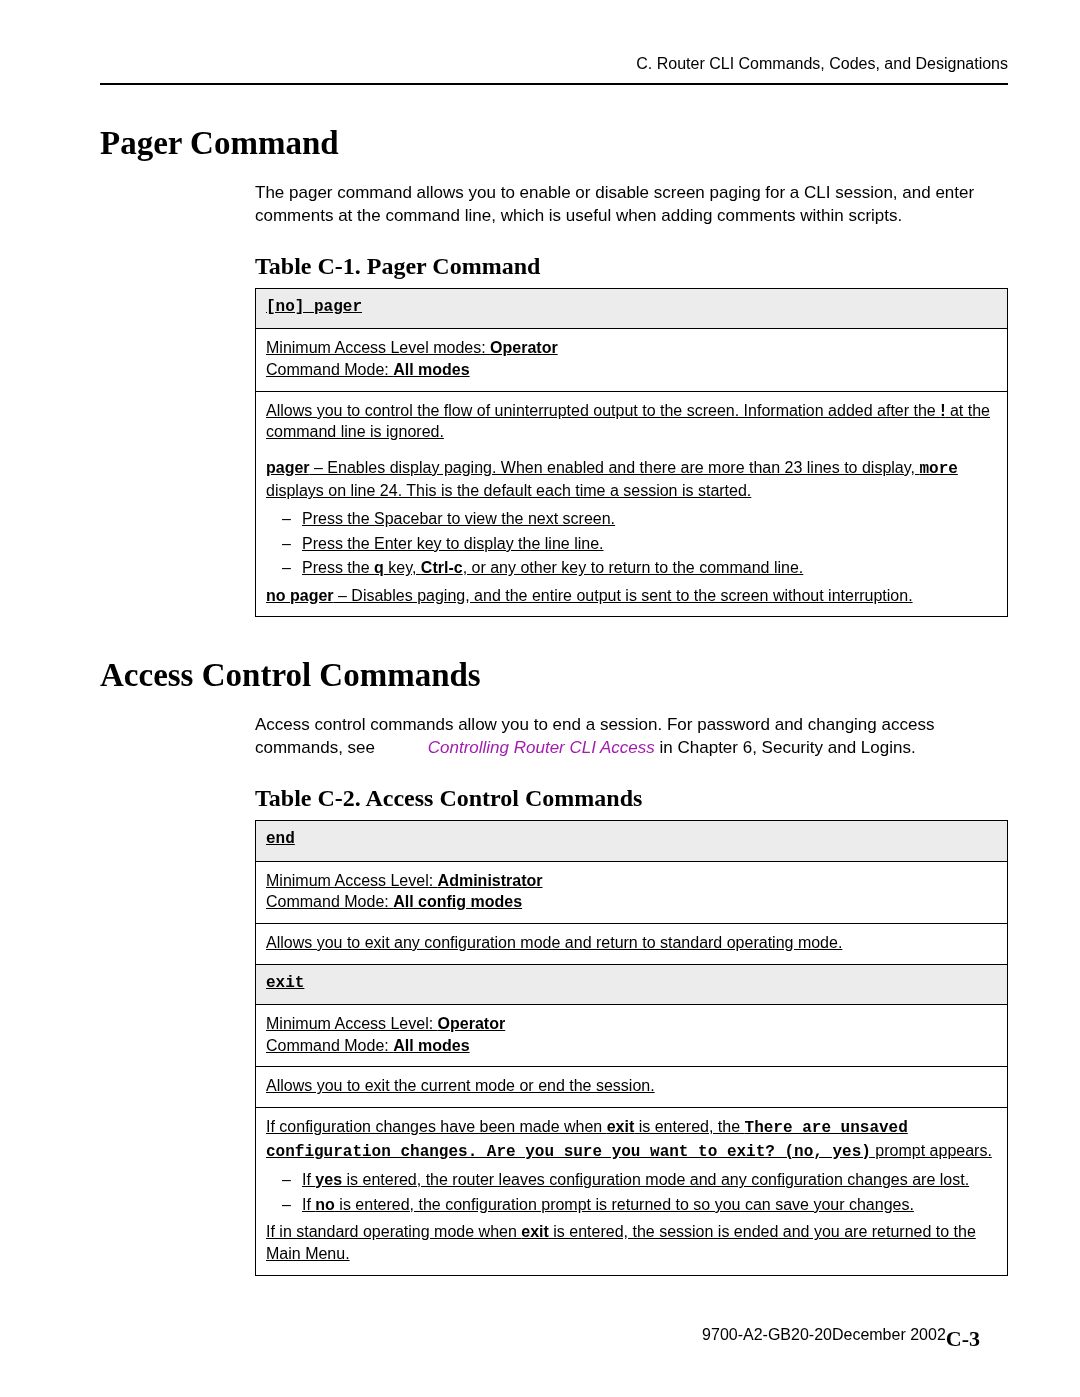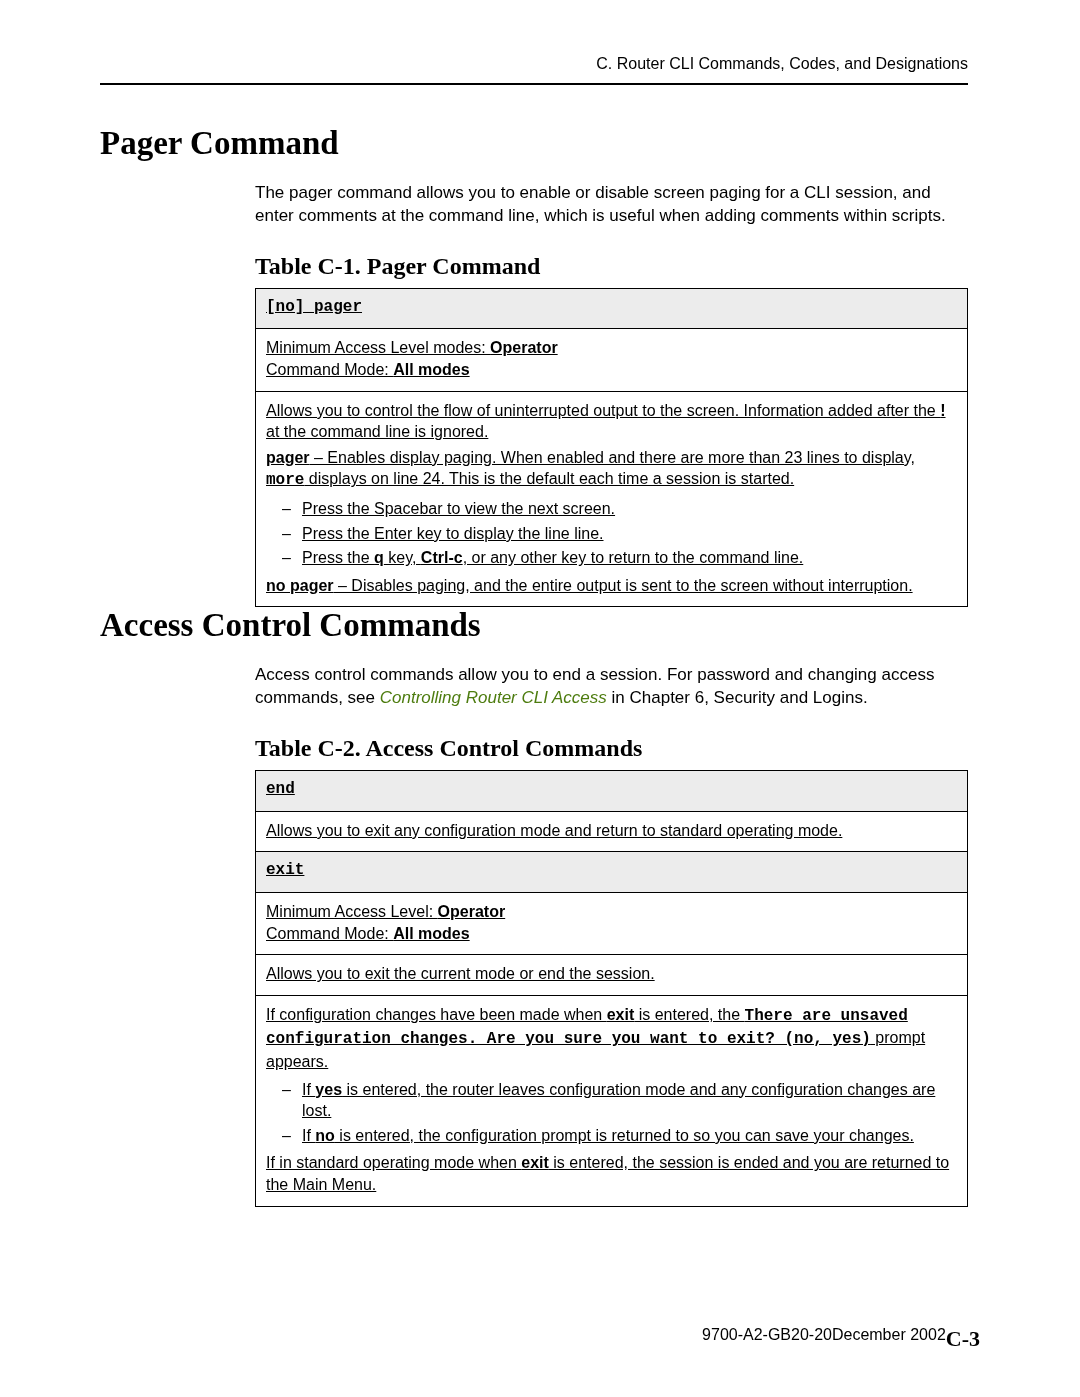--- a/index.html
+++ b/index.html
@@ -7,21 +7,21 @@
     margin: 0;
     padding: 0;
     background: #fff;
     color: #000;
   }
   .page {
     width: 1080px;
     height: 1397px;
     position: relative;
     box-sizing: border-box;
-    padding: 55px 112px 45px 100px;
+    padding: 55px 72px 45px 100px;
   }
   .header-right {
     text-align: right;
     font-size: 16px;
     margin-bottom: 10px;
   }
   .rule {
     border: none;
     border-top: 2px solid #000;
     margin: 0 0 40px 0;
@@ -59,21 +59,21 @@
     text-decoration: underline;
   }
   table.cmd td.shade {
     background: #ececec;
     font-family: "Courier New", monospace;
     font-weight: bold;
   }
   .mono { font-family: "Courier New", monospace; text-align: center; }
   .b { font-weight: bold; }
   .ital { }
-  .link { color: #4d7c0f; font-style: italic; }
+  .link { color: #a21caf; font-style: italic; margin-left: 48px; }
   .dash-list {
     list-style: none;
     padding-left: 36px;
     margin: 6px 0 6px 0;
   }
   .dash-list li {
     position: relative;
     margin: 3px 0;
   }
   .dash-list li::before {
@@ -117,21 +117,21 @@
             <td class="shade">[no] pager</td>
           </tr>
       <tr>
             <td>
         <span>Minimum Access Level modes: </span><span class="b">Operator</span><br>
         <span>Command Mode: </span><span class="b">All modes</span>
       </td>
           </tr>
       <tr>
             <td>
-        <div style="margin-bottom:4px">
+        <div style="margin-bottom:14px">
           <span>Allows you to control the flow of uninterrupted output to the screen. Information added after the </span><span class="b">!</span><span> at the command line is ignored.</span>
         </div>
         <div>
           <span class="b">pager</span><span> – Enables display paging. When enabled and there are more than 23 lines to display, </span><span class="b mono">more</span><span> displays on line 24. This is the default each time a session is started.</span>
         </div>
         <ul class="dash-list">
           <li>Press the Spacebar to view the next screen.</li>
           <li>Press the Enter key to display the line line.</li>
           <li>
             <span>Press the </span><span class="b">q</span><span> key, </span><span class="b">Ctrl-c</span><span>, or any other key to return to the command line.</span>
@@ -139,33 +139,39 @@
         </ul>
         <div style="margin-top:6px">
           <span class="b">no pager</span><span> – Disables paging, and the entire output is sent to the screen without interruption.</span>
         </div>
       </td>
           </tr>
     </tbody>
       </table>
   </div>
 
-  <h2 class="section" style="">Access Control Commands</h2>
+  <h2 class="section" style="margin-top:40px">Access Control Commands</h2>
 
   <div class="content-indent">
     <p class="para">
       <span>Access control commands allow you to end a session. For password and changing access commands, see </span><a class="link">Controlling Router CLI Access</a><span> in Chapter 6, </span><span class="ital">Security and Logins</span><span>.</span>
     </p>
 
     <div class="table-caption">Table C-2.    Access Control Commands</div>
 
     <table class="cmd">
       <tbody>
           <tr>
             <td class="shade">end</td>
+          </tr>
+      <tr>
+            <td>
+        <span>Minimum Access Level: </span><span class="b">Administrator</span><br>
+        <span>Command Mode: </span><span class="b">All config modes</span>
+      </td>
           </tr>
       <tr>
             <td>Allows you to exit any configuration mode and return to standard operating mode.</td>
           </tr>
       <tr>
             <td class="shade">exit</td>
           </tr>
       <tr>
             <td>
         <span>Minimum Access Level: </span><span class="b">Operator</span><br>

